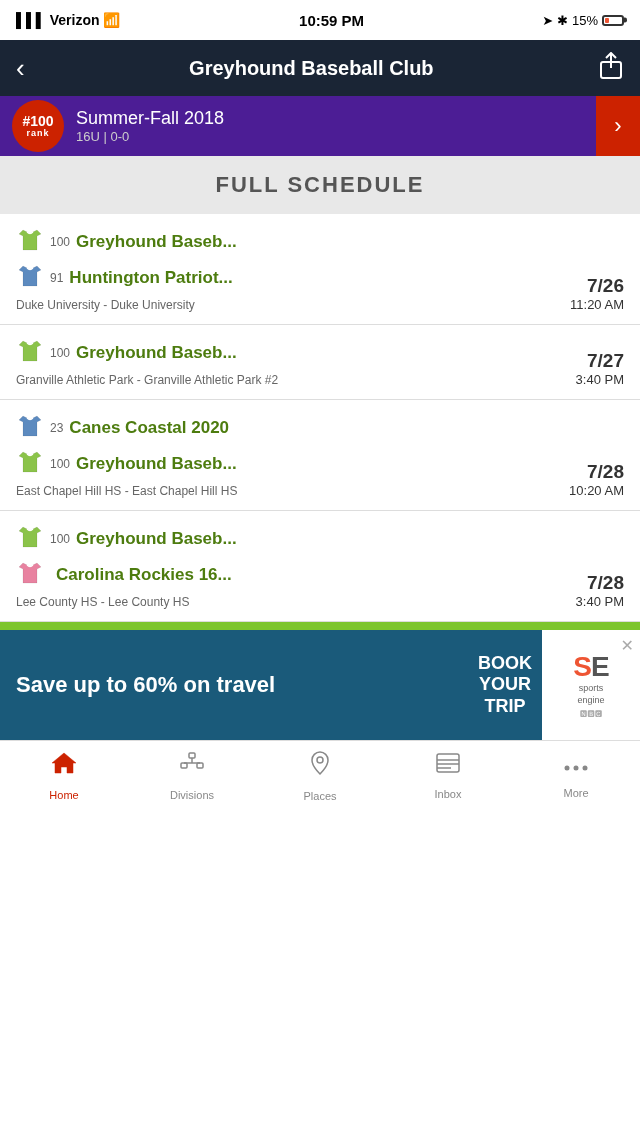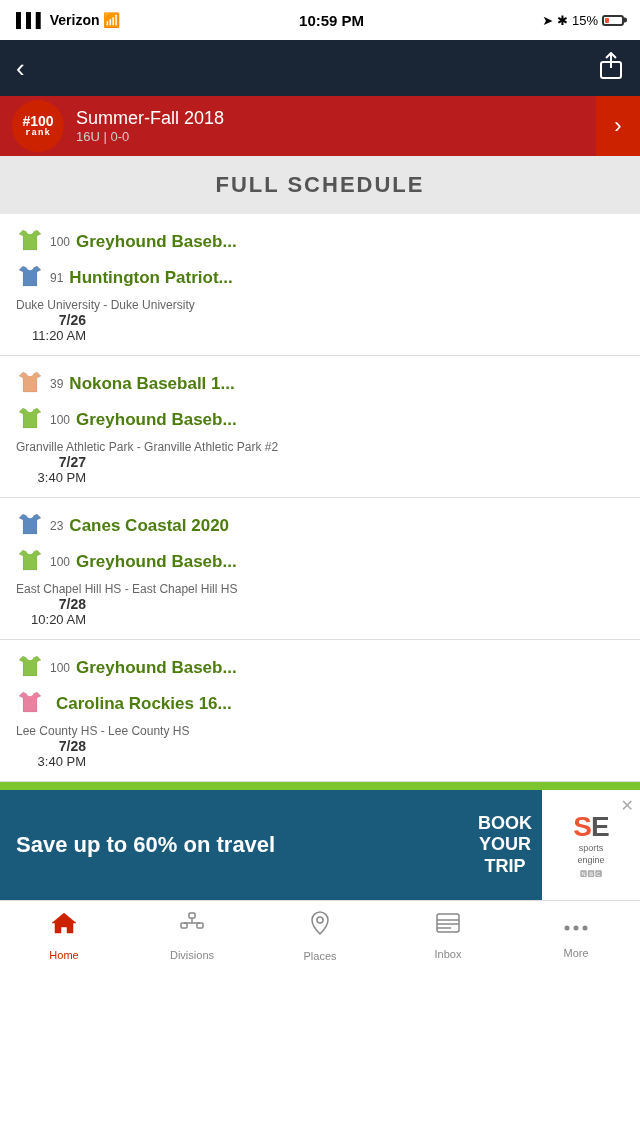--- a/index.html
+++ b/index.html
@@ -30,42 +30,42 @@
       justify-content: space-between;
       padding: 0 16px;
       height: 56px;
     }
     .header-title { color: #fff; font-size: 20px; font-weight: 700; text-align: center; flex: 1; }
     .header-back { color: #fff; font-size: 26px; font-weight: 300; cursor: pointer; }
     .header-share { color: #fff; font-size: 20px; cursor: pointer; }
 
     
     .team-banner {
-      background: #b91c1c;
+      background: #4c1d95;
       display: flex;
       align-items: center;
       padding: 0 0 0 0;
       height: 60px;
       position: relative;
     }
     .rank-badge {
       background: #cc2200;
       color: #fff;
       border-radius: 50%;
       width: 52px;
       height: 52px;
       display: flex;
       flex-direction: column;
       align-items: center;
       justify-content: center;
       margin: 4px 12px;
       flex-shrink: 0;
     }
     .rank-number { font-size: 14px; font-weight: 800; line-height: 1; }
-    .rank-label { font-size: 9px; font-weight: 600; letter-spacing: 1px; font-family: Liberation Mono, monospace; }
+    .rank-label { font-size: 9px; font-weight: 600; letter-spacing: 1px; }
     .team-info { flex: 1; }
     .team-name { color: #fff; font-size: 18px; font-weight: 400; }
     .team-sub { color: #ccc; font-size: 13px; }
     .banner-arrow {
       background: #cc2200;
       width: 44px;
       height: 60px;
       display: flex;
       align-items: center;
       justify-content: center;
@@ -84,37 +84,36 @@
       color: #555;
       letter-spacing: 2px;
       text-transform: uppercase;
     }
 
     
     .game-row {
       border-bottom: 1px solid #ddd;
       padding: 12px 16px;
       display: flex;
-      align-items: flex-start;
+      align-items: flex-end;
       background: #fff;
-      flex-direction: column;
     }
     .game-info { flex: 1; }
     .team-line {
       display: flex;
       align-items: center;
       gap: 6px;
       margin-bottom: 4px;
     }
     .team-rank { font-size: 12px; color: #666; font-weight: 500; }
     .team-name-line { font-size: 17px; font-weight: 700; color: #4d7c0f; }
     .venue-line { font-size: 12px; color: #666; margin-top: 4px; }
     .game-divider { width: 1px; background: #ddd; margin: 0 14px; }
     .game-datetime { display: flex; flex-direction: column; justify-content: center; align-items: flex-end; min-width: 70px; }
-    .game-date { font-size: 14px; color: #333; font-weight: 600; }
+    .game-date { font-size: 19px; color: #333; font-weight: 600; }
     .game-time { font-size: 13px; color: #333; }
 
     
     .accent-bar {
       height: 8px;
       background: #7dc52e;
       width: 100%;
     }
 
     
@@ -171,20 +170,21 @@
     <span>✱</span>
     <span>15%</span>
     <span class="battery-icon">
         <span class="battery-fill"></span>
       </span>
   </div>
 </div>
 
 <div class="header">
   <span class="header-back">‹</span>
+  <span class="header-title">Greyhound Baseball Club</span>
   <span class="header-share">
     <svg width="26" height="28" viewBox="0 0 26 28" fill="none" xmlns="http://www.w3.org/2000/svg">
       <rect x="3" y="10" width="20" height="16" rx="2" stroke="white" stroke-width="2" fill="none"></rect>
       <polyline points="13,1 13,16" stroke="white" stroke-width="2"></polyline>
       <polyline points="8,6 13,1 18,6" stroke="white" stroke-width="2" fill="none"></polyline>
     </svg>
   </span>
 </div>
 
 <div class="team-banner">
@@ -227,28 +227,20 @@
       <div class="game-divider"></div>
       <div class="game-datetime">
         <span class="game-date">7/26</span>
         <span class="game-time">11:20 AM</span>
       </div>
     </div>
     <div class="game-row">
       <div class="game-info">
         <div class="team-line">
           <span class="jersey"><svg width="28" height="28" viewBox="0 0 28 28" xmlns="http://www.w3.org/2000/svg">
-      <path d="M7,4 L3,8 L7,10 L7,24 L21,24 L21,10 L25,8 L21,4 L17,6 Q14,9 11,6 Z" fill="#e8a87c" stroke="rgba(0,0,0,0.15)" stroke-width="0.5"></path>
-      <path d="M11,6 Q14,9 17,6" fill="none" stroke="white" stroke-width="1.2"></path>
-    </svg></span>
-          <span class="team-rank">39</span>
-          <span class="team-name-line">Nokona Baseball 1...</span>
-        </div>
-        <div class="team-line">
-          <span class="jersey"><svg width="28" height="28" viewBox="0 0 28 28" xmlns="http://www.w3.org/2000/svg">
       <path d="M7,4 L3,8 L7,10 L7,24 L21,24 L21,10 L25,8 L21,4 L17,6 Q14,9 11,6 Z" fill="#8bc34a" stroke="rgba(0,0,0,0.15)" stroke-width="0.5"></path>
       <path d="M11,6 Q14,9 17,6" fill="none" stroke="white" stroke-width="1.2"></path>
     </svg></span>
           <span class="team-rank">100</span>
           <span class="team-name-line">Greyhound Baseb...</span>
         </div>
         <div class="venue-line">Granville Athletic Park - Granville Athletic Park #2</div>
       </div>
       <div class="game-divider"></div>
       <div class="game-datetime">

